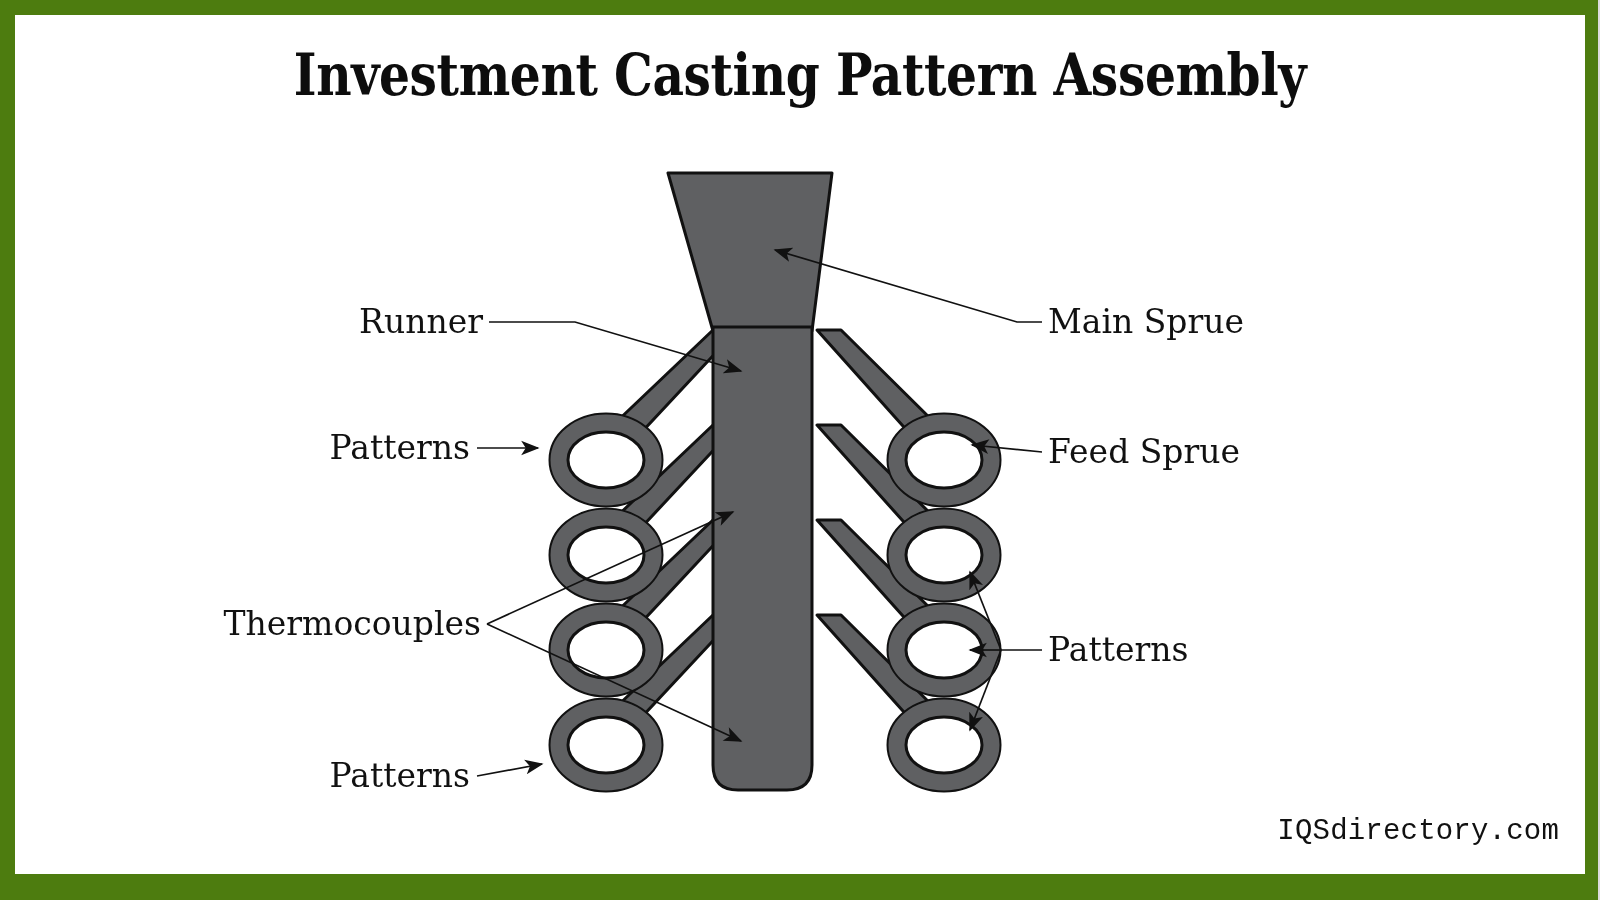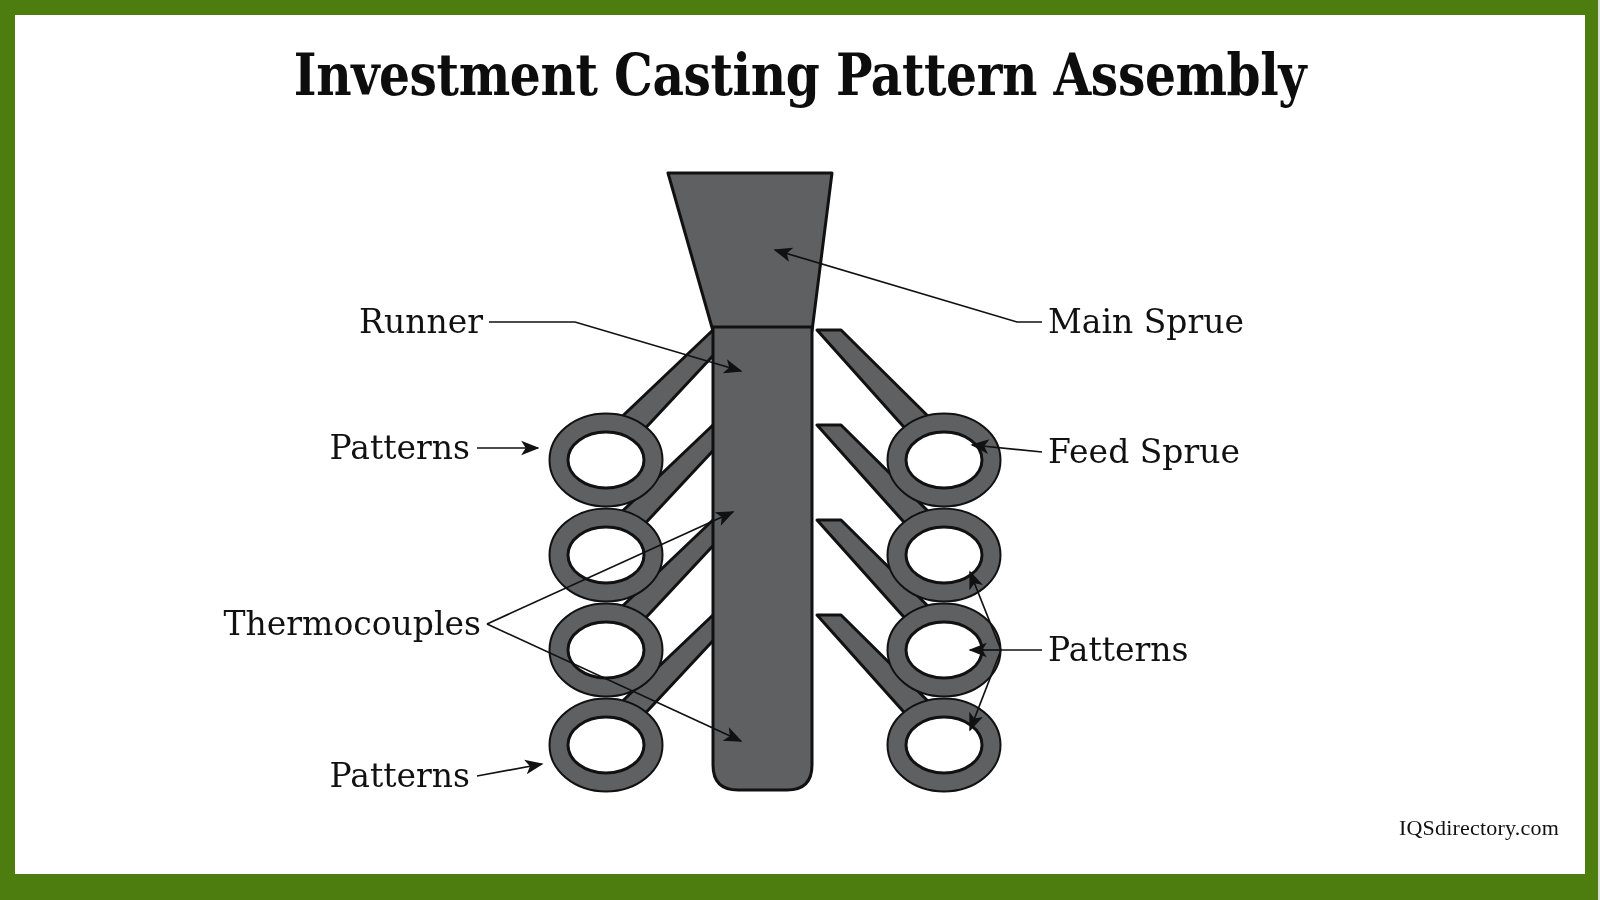--- a/index.html
+++ b/index.html
@@ -78,22 +78,22 @@
   }
   .pattern-ring-outline {
     fill: none;
     stroke: #111111;
     stroke-width: 3;
   }
   #watermark {
     position: absolute;
     right: 26px;
     top: 800px;
-    font-family: Liberation Serif, serif;
-    font-size: 22px;
+    font-family: Liberation Mono, monospace;
+    font-size: 29px;
     color: #111111;
     letter-spacing: 0.2px;
     white-space: nowrap;
     margin-left: 48px;
   }
 </style>
 </head>
 <body>
 
 <div id="figure-frame">

